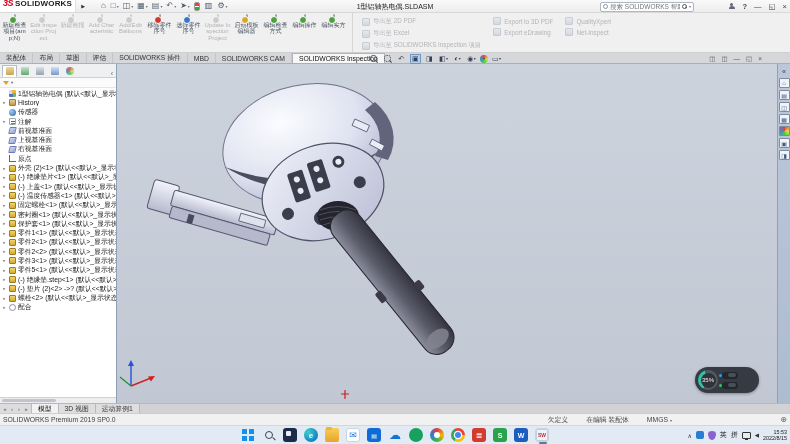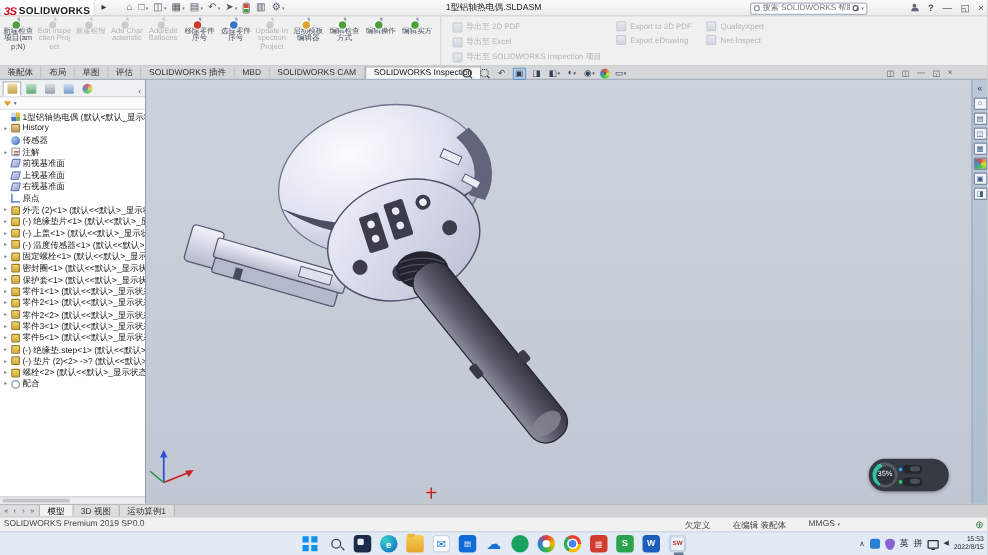--- a/index.html
+++ b/index.html
@@ -2,21 +2,21 @@
 <html><head>
 <meta charset="utf-8">
 <style>
 *{margin:0;padding:0;box-sizing:border-box}
 html,body{width:790px;height:444px;overflow:hidden}
 body{font-family:"Liberation Sans","DejaVu Sans",sans-serif;font-size:7px;color:#222;background:#ccc}
 .app{width:790px;height:444px;display:flex;flex-direction:column;position:relative}
 
 
 .titlebar{height:13px;background:linear-gradient(#fafafa,#ececec);border-bottom:1px solid #d8d8d8;display:flex;align-items:center;position:relative;flex:none}
-.logo{display:flex;align-items:flex-start;height:100%;background:#fff;padding:4px 3px;border-right:1px solid #e2e2e2}
+.logo{display:flex;align-items:flex-end;height:100%;background:#fff;padding:4px 3px;border-right:1px solid #e2e2e2}
 .logo-mark{color:#d6001c;font-weight:bold;font-style:italic;font-size:9px;letter-spacing:-.5px}
 .logo-name{font-size:8px;font-weight:bold;color:#1c1c1c;margin-left:2px;letter-spacing:.2px}
 .flyout{font-size:5px;color:#333;margin-left:5px}
 .qat{display:flex;align-items:center;gap:4px;margin-left:16px;color:#4d5a6b}
 .qa{display:flex;align-items:center;gap:1px}
 .qa .g{font-size:8px;line-height:8px}
 .qa .car{font-size:4px;color:#778}
 .qa-rebuild{width:6px;height:9px;border:1px solid #999;border-radius:2px;background:linear-gradient(#e04438 0 45%,#fff 45% 55%,#38a83c 55%)}
 .tb-title{position:absolute;left:50%;transform:translateX(-50%);line-height:13px;font-size:7px;color:#222;white-space:nowrap}
 .searchbox{position:absolute;right:96px;top:1.5px;width:94px;height:10px;background:#fff;border:1px solid #aeb6c2;border-radius:2px;display:flex;align-items:center;gap:2px;padding:0 2px}

